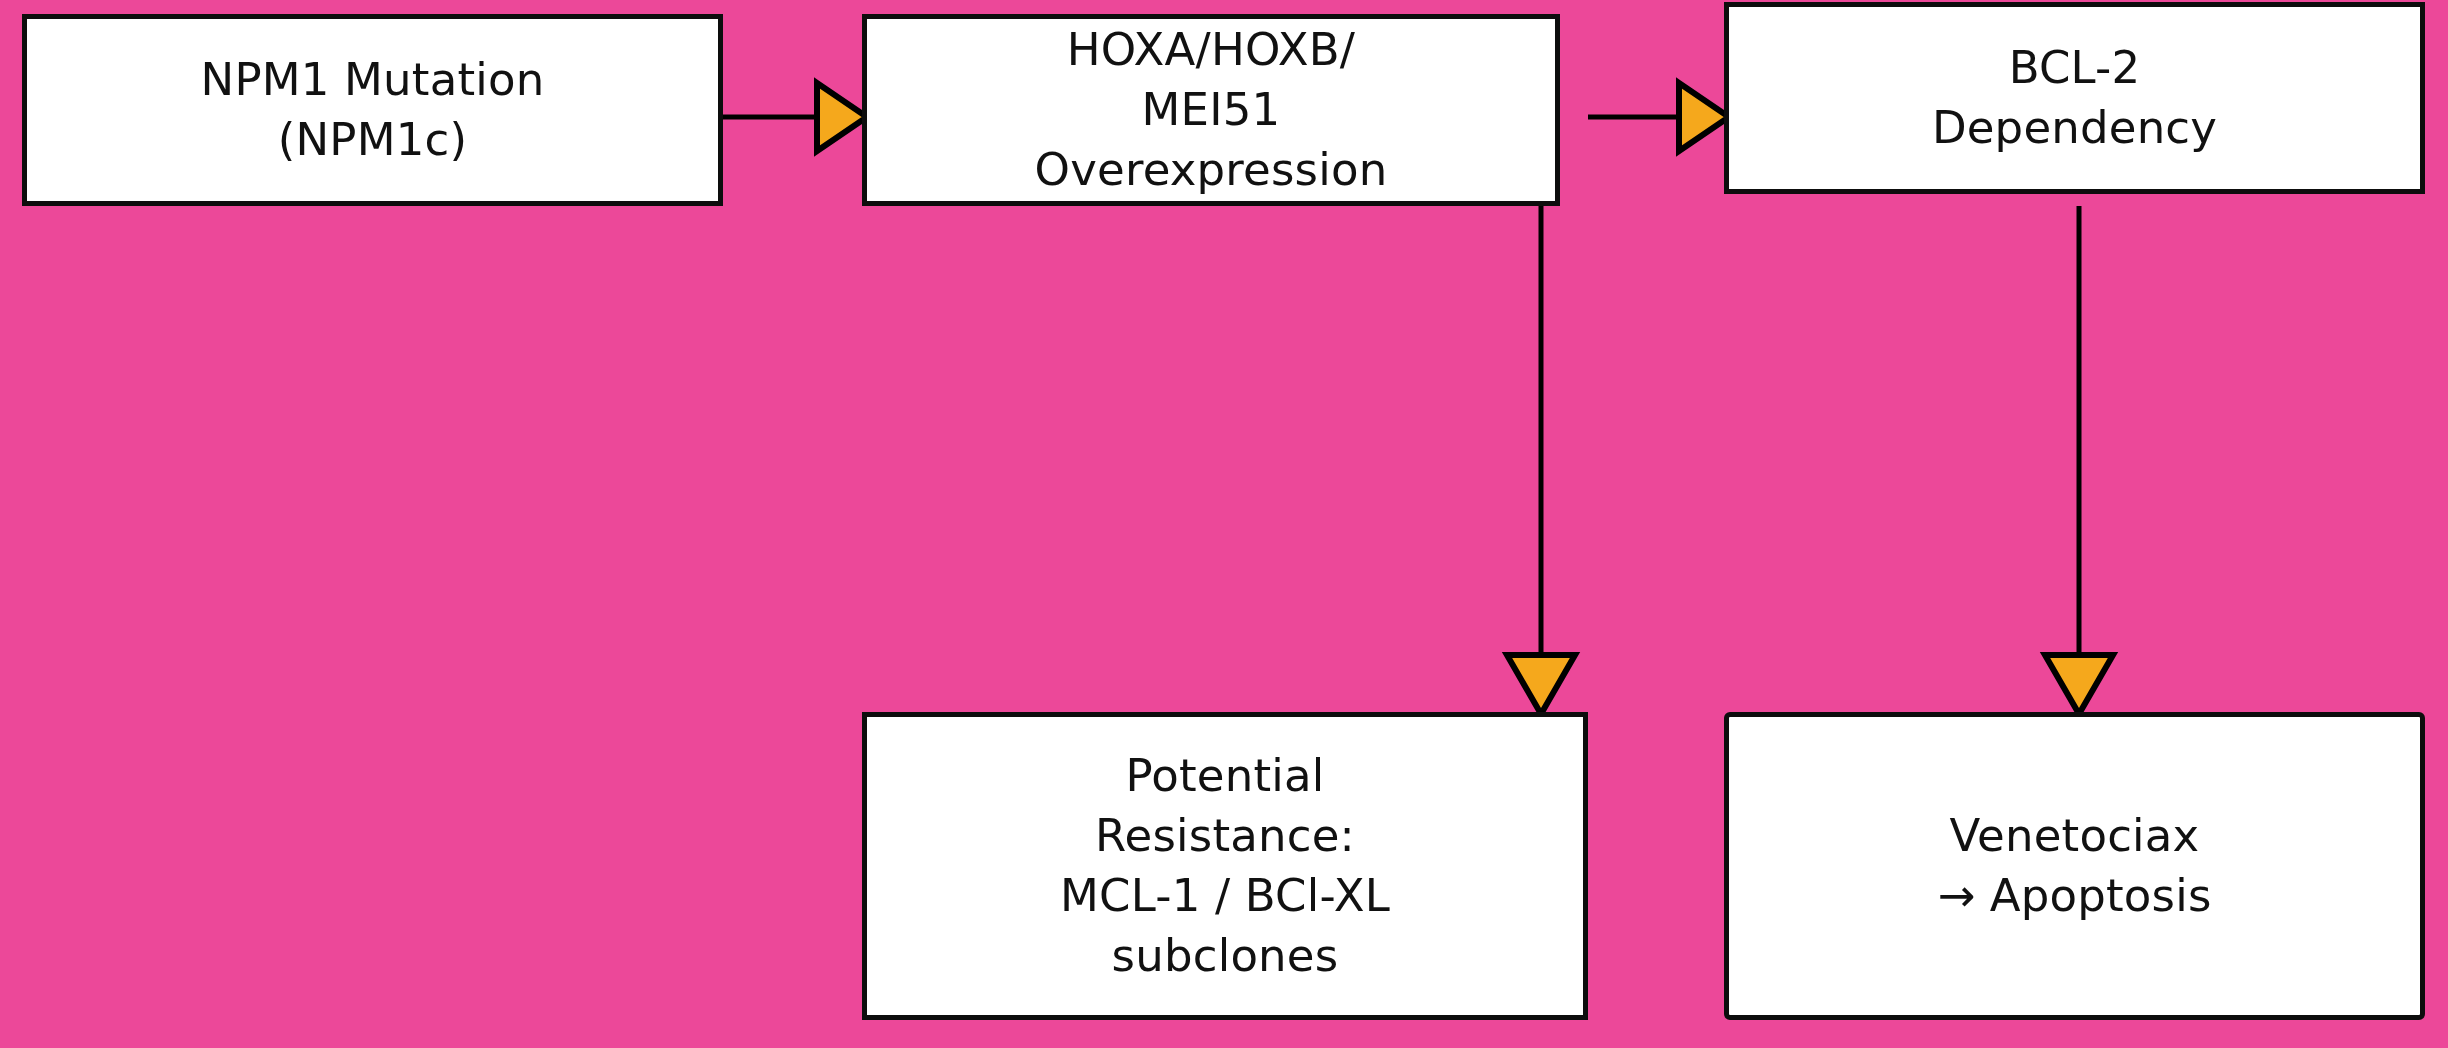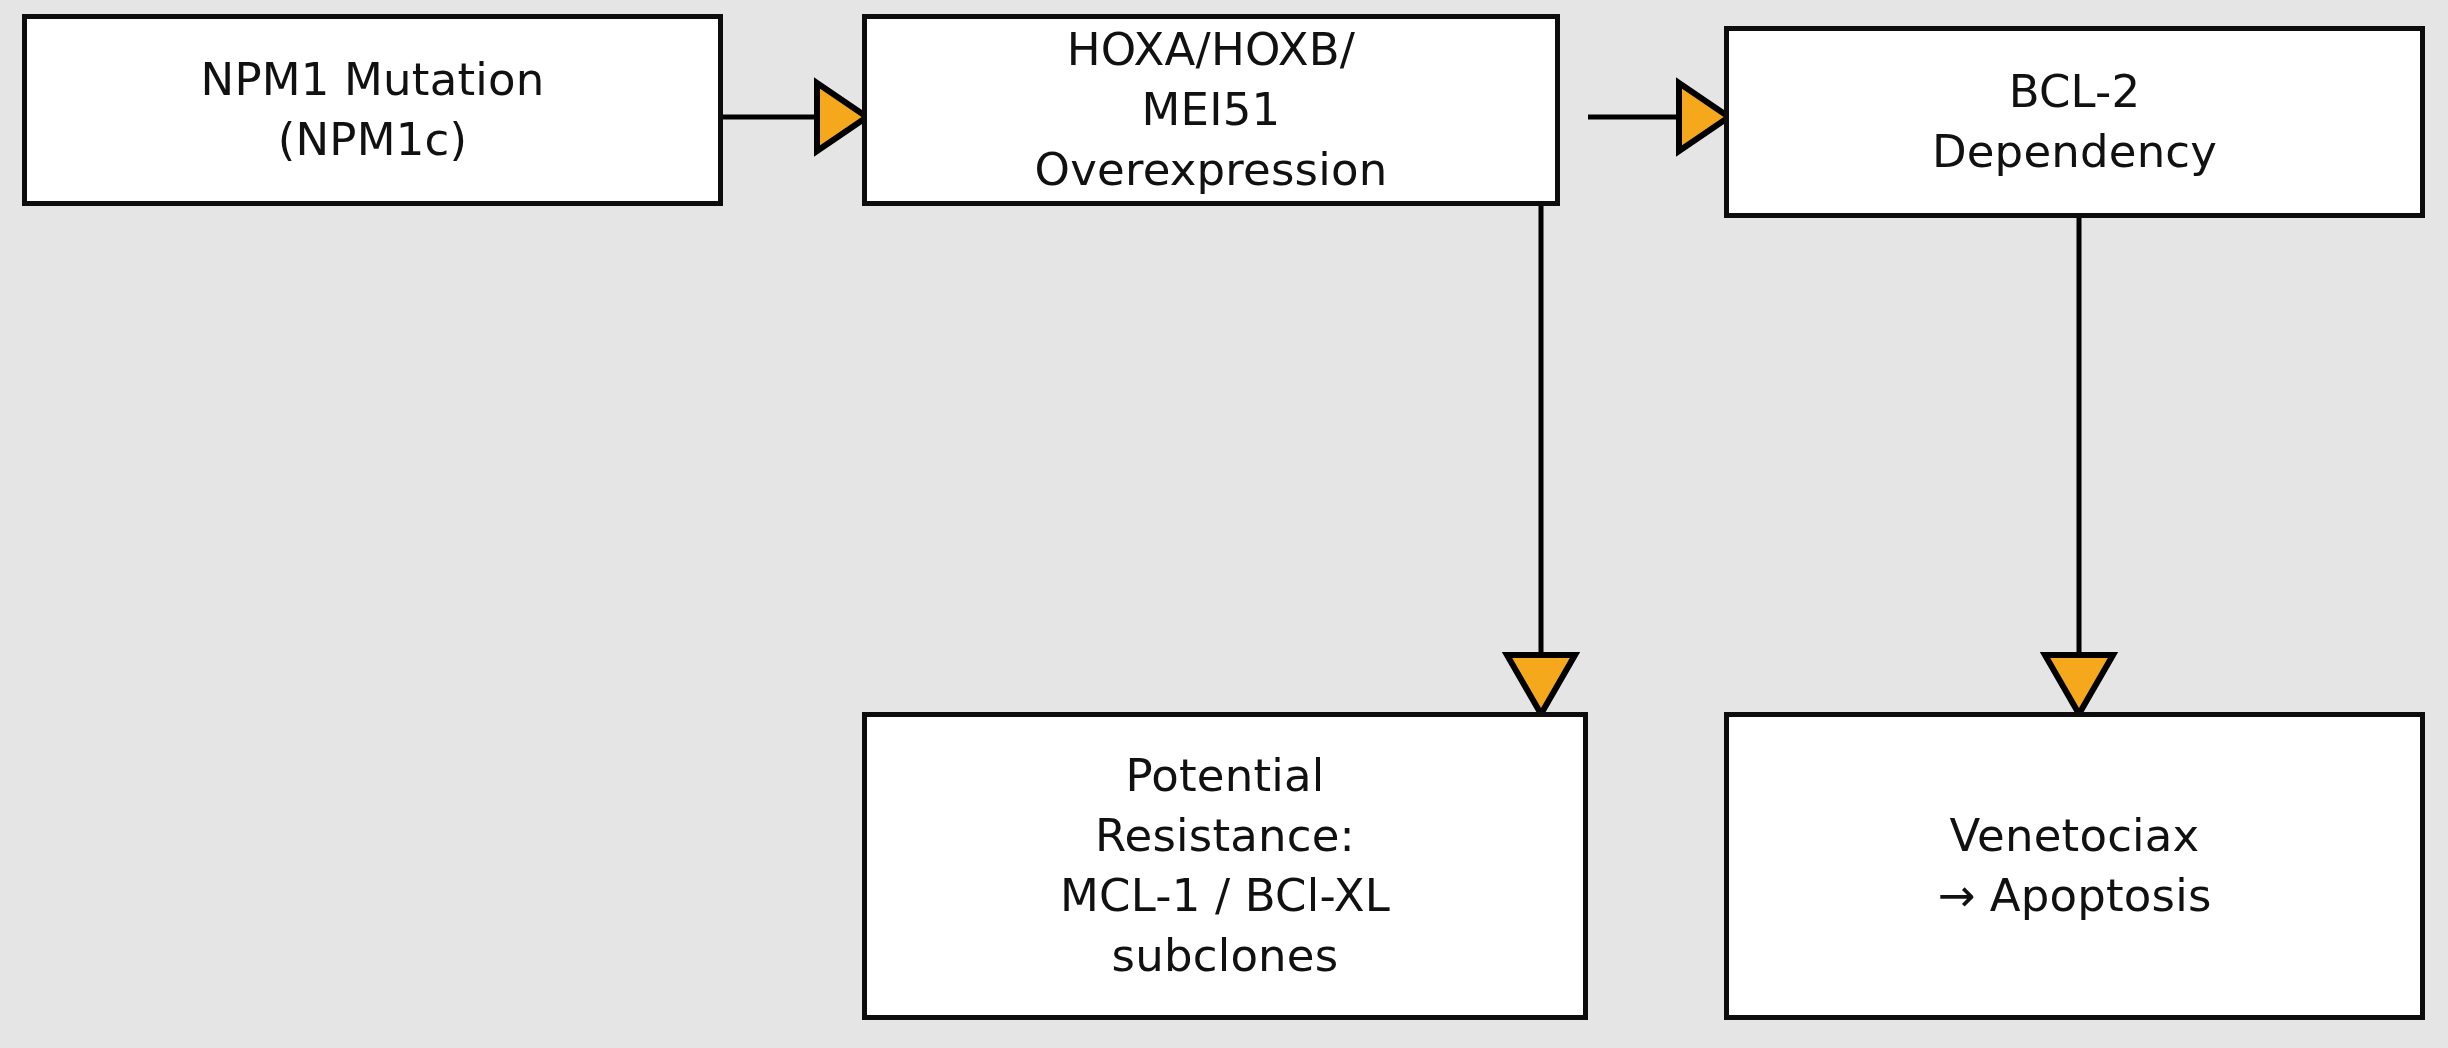--- a/index.html
+++ b/index.html
@@ -7,21 +7,21 @@
     padding: 0;
     background: #ffffff;
   }
   body {
     font-family: "DejaVu Sans", "Liberation Sans", sans-serif;
   }
   #canvas {
     position: relative;
     width: 2448px;
     height: 1048px;
-    background: #e5e5e5;
+    background: #ec4899;
     overflow: hidden;
   }
   .node {
     position: absolute;
     box-sizing: border-box;
     background: #ffffff;
     border: 5px solid #0d0d0d;
     display: flex;
     align-items: center;
     justify-content: center;
@@ -40,23 +40,23 @@
   .edge-layer {
     position: absolute;
     left: 0;
     top: 0;
     width: 2448px;
     height: 1048px;
     pointer-events: none;
   }
   .node-npm1       { left: 22px;   top: 14px;  width: 701px; height: 192px; }
   .node-hox        { left: 862px;  top: 14px;  width: 698px; height: 192px; }
-  .node-bcl2       { left: 1724px; top: 26px;  width: 701px; height: 192px; }
+  .node-bcl2       { left: 1724px; top: 2px;  width: 701px; height: 192px; }
   .node-resistance { left: 862px;  top: 712px; width: 726px; height: 308px; }
-  .node-venetociax { left: 1724px; top: 712px; width: 701px; height: 308px; }
+  .node-venetociax { left: 1724px; top: 712px; width: 701px; height: 308px; border-radius: 6px; }
 </style>
 </head>
 <body>
 
 <div id="canvas">
 
   <svg class="edge-layer" viewBox="0 0 2448 1048" width="2448" height="1048" xmlns="http://www.w3.org/2000/svg">
 
     <g>
       <line x1="723" y1="117" x2="828" y2="117" stroke="#000000" stroke-width="5"></line>

